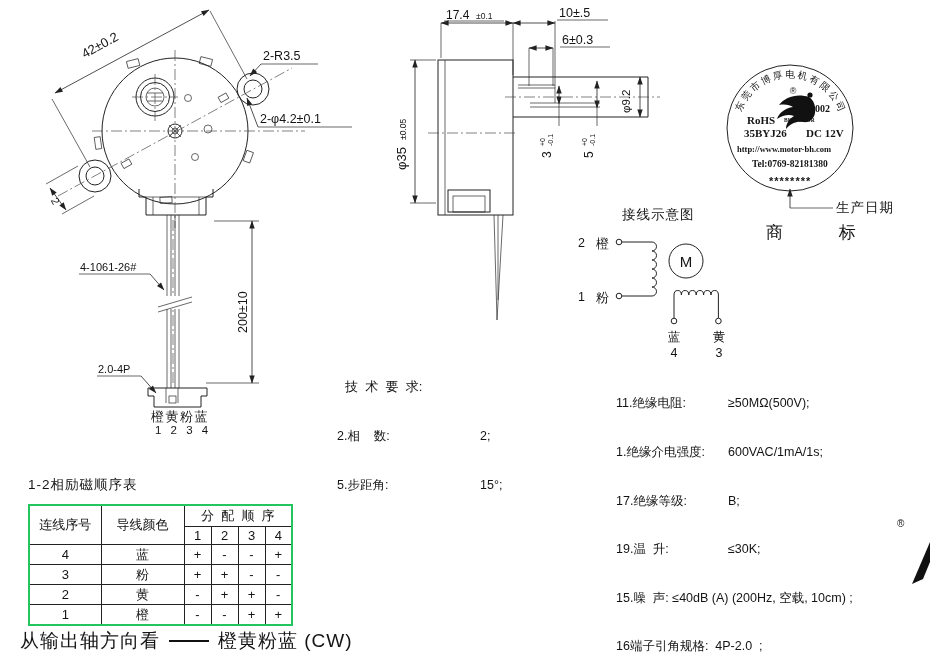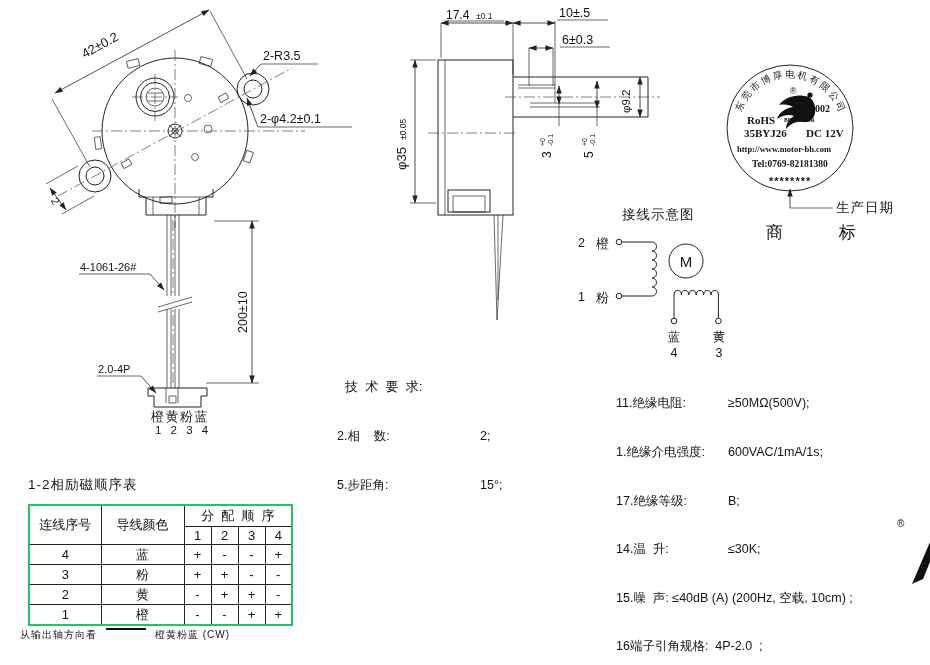--- a/index.html
+++ b/index.html
@@ -23,22 +23,22 @@
   .sl2{display:inline-block;min-width:112px;white-space:pre}
   .sv{white-space:pre}
   
   .seq{position:absolute;left:28px;top:476px;width:268px}
   .seq-title{font-size:13.5px;letter-spacing:1px;margin-bottom:10px}
   table.seq-t{border-collapse:collapse;border:2px solid #22c55e;table-layout:fixed;width:265px}
   table.seq-t td{border:1px solid #222;text-align:center;padding:0;font-size:13px}
   td.hc{height:20px;font-size:13px}
   td.hs{height:17px;font-size:11px}
   td.dn{height:19px}
-  .seq-foot{position:absolute;left:-8px;top:152px;width:340px;display:flex;
-            gap:9px;font-size:10px;letter-spacing:1px}
+  .seq-foot{position:absolute;left:-8px;top:152px;width:340px;display:flex;align-items:center;
+            gap:9px;font-size:19px;letter-spacing:1px}
   .dash-line{width:40px;height:2px;background:#111}
 </style>
 </head>
 <body>
 
 <div class="stage">
 
 <svg width="930" height="665" viewBox="0 0 930 665" xmlns="http://www.w3.org/2000/svg" xmlns:xlink="http://www.w3.org/1999/xlink">
   <defs>
     <marker id="ah" viewBox="0 0 10 10" refX="9.5" refY="5" markerWidth="11" markerHeight="8" orient="auto-start-reverse" markerUnits="userSpaceOnUse">
@@ -259,21 +259,21 @@
     
     
     
     
   </div>
 
   <div class="specs-right">
     <div class="srow"><span class="sl2">11.绝缘电阻:</span><span class="sv">≥50MΩ(500V);</span></div>
     <div class="srow"><span class="sl2">1.绝缘介电强度:</span><span class="sv">600VAC/1mA/1s;</span></div>
     <div class="srow"><span class="sl2">17.绝缘等级:</span><span class="sv">B;</span></div>
-    <div class="srow"><span class="sl2">14.温  升:</span><span class="sv">≤30K;</span></div>
+    <div class="srow"><span class="sl2">19.温  升:</span><span class="sv">≤30K;</span></div>
     <div class="srow"><span>15.噪  声: ≤40dB (A) (200Hz, 空载, 10cm) ;</span></div>
     <div class="srow"><span>16端子引角规格:  4P-2.0  ;</span></div>
     
     
     
     
   </div>
 
   <div class="seq">
     <div class="seq-title">1-2相励磁顺序表</div>

